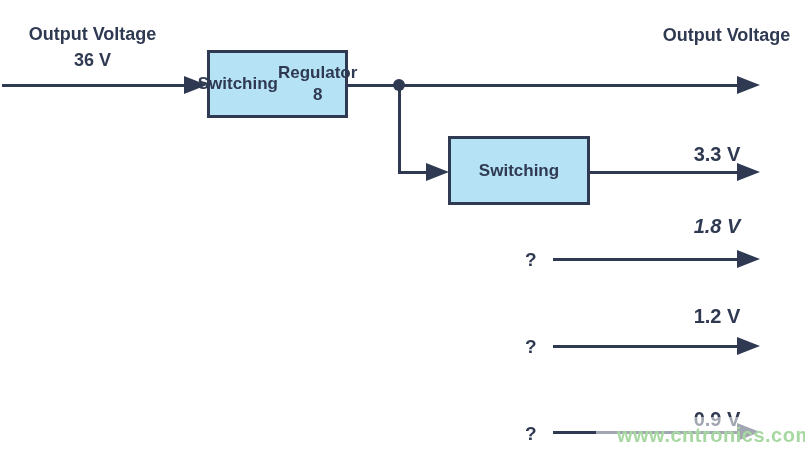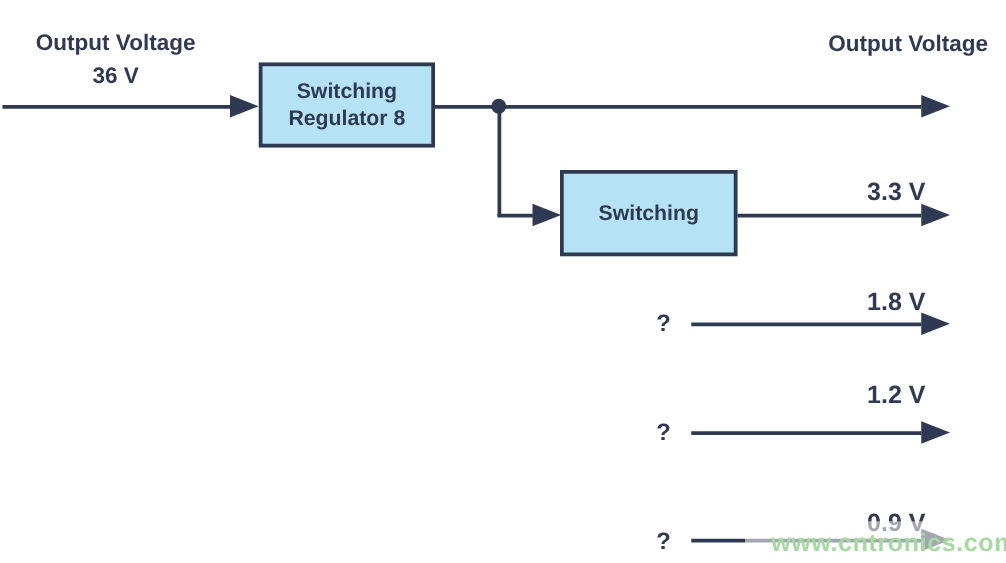--- a/index.html
+++ b/index.html
@@ -24,21 +24,21 @@
     border-left:23px solid var(--navy);
   }
   .dot{
     position:absolute;width:12px;height:12px;border-radius:50%;
     background:var(--navy);
   }
   .box{
     position:absolute;box-sizing:border-box;
     background:var(--box-fill);
     border:3px solid var(--navy);
-    display:flex;flex-direction:column;align-items:center;justify-content:center;
+    display:flex;align-items:center;justify-content:center;
     font-weight:bold;font-size:17px;line-height:22px;
     color:var(--navy);text-align:center;
   }
   .hdr{
     position:absolute;
     font-weight:bold;font-size:18px;line-height:26px;
     color:var(--navy);text-align:center;
   }
   .rail-label{
     position:absolute;width:80px;
@@ -92,21 +92,21 @@
 
   <div class="box" style="left:448px;top:136px;width:142px;height:69px;">
     <div>Switching</div>
   </div>
 
   <div class="rail-label" style="left:677px;top:146px;">3.3 V</div>
   <div class="hline" style="left:590px;top:171px;width:147px;"></div>
   <div class="ahead" style="left:737px;top:163px;"></div>
 
   <div class="qmark" style="left:525px;top:246px;">?</div>
-  <div class="rail-label" style="left:677px;top:234px;">1.8 V</div>
+  <div class="rail-label" style="left:677px;top:218px;font-style:italic;">1.8 V</div>
   <div class="hline" style="left:553px;top:258px;width:184px;"></div>
   <div class="ahead" style="left:737px;top:250px;"></div>
 
   <div class="qmark" style="left:525px;top:333px;">?</div>
   <div class="rail-label" style="left:677px;top:308px;">1.2 V</div>
   <div class="hline" style="left:553px;top:345px;width:184px;"></div>
   <div class="ahead" style="left:737px;top:337px;"></div>
 
   <div class="qmark" style="left:525px;top:420px;">?</div>
   <div class="rail-label" style="left:677px;top:411px;">0.9 V</div>

